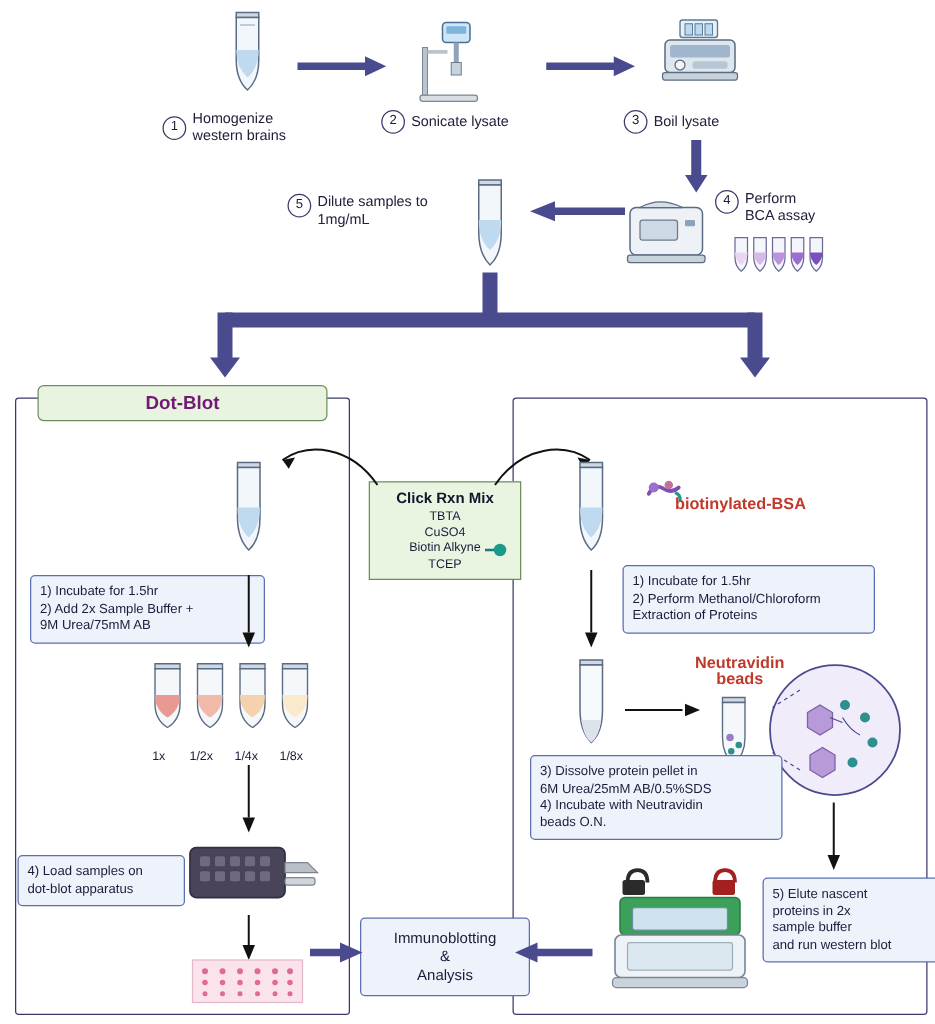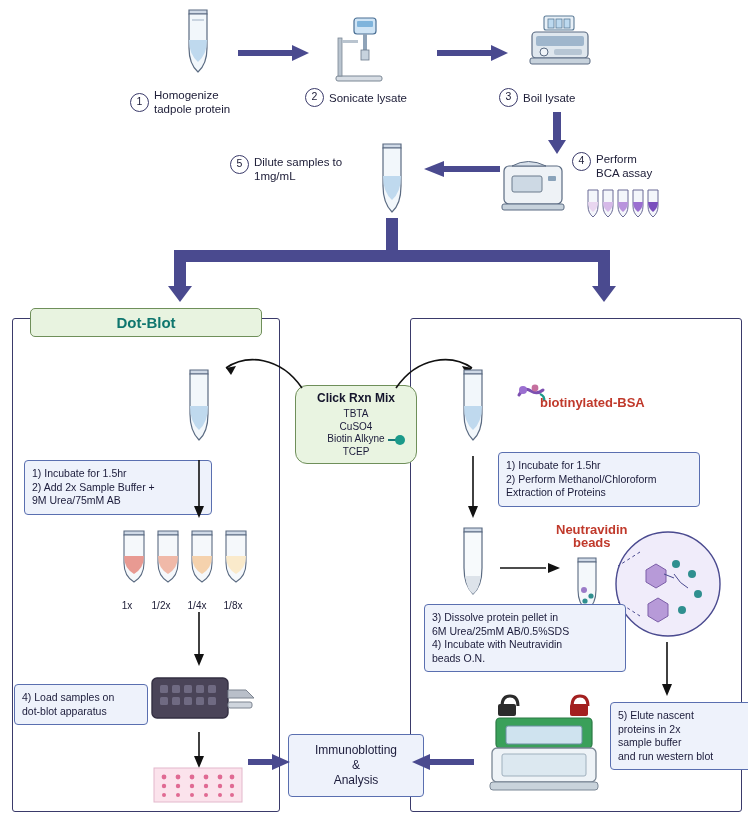--- a/index.html
+++ b/index.html
@@ -20,29 +20,29 @@
     font-size:10.5px;line-height:15px;text-align:center;color:#20203a;
     display:inline-block;
   }
   .step{display:flex;align-items:center;gap:5px;}
   svg{display:block;overflow:visible;}
   .panel{
     border:1.4px solid #3a3a6a;border-radius:3px;background:transparent;
   }
   .panel-title{
     background:#e8f3e0;border:1.4px solid #6f8f5a;border-radius:5px;
-    font-weight:bold;font-size:15px;text-align:center;color:#0f766e;
+    font-weight:bold;font-size:15px;text-align:center;color:#701a75;
     padding:5px 10px;
   }
   .note{
     background:#eef2fb;border:1.2px solid #5a6fb0;border-radius:4px;
     font-size:10.5px;line-height:13.5px;color:#1b1b3a;padding:6px 7px;
   }
   .click-box{
-    background:#e9f4e1;border:1.3px solid #6f8f5a;border-radius:12px;
+    background:#e9f4e1;border:1.3px solid #6f8f5a;border-radius:0;
     text-align:center;padding:5px 6px;
   }
   .click-title{font-size:12px;font-weight:bold;color:#14142b;margin-bottom:3px;}
   .click-item{font-size:10px;line-height:12.5px;color:#1b1b3a;}
   .redlab{color:#c0392b;font-weight:bold;font-size:13px;line-height:12.5px;}
   .dil{font-size:10px;text-align:center;color:#20203a;}
   .imm{
     background:#eef2fb;border:1.2px solid #5a6fb0;border-radius:4px;
     font-size:12px;line-height:15px;text-align:center;color:#1b1b3a;
     padding:8px 6px;font-weight:normal;
@@ -57,21 +57,21 @@
     <svg width="44" height="72" viewBox="0 0 44 72">
       <path d="M13 4 h18 v4 h-18 z" fill="#cfd9e6" stroke="#5b6b82" stroke-width="1.2"></path>
       <path d="M13 8 h18 v34 q0 16 -9 24 q-9 -8 -9 -24 z" fill="#f2f7fb" stroke="#5b6b82" stroke-width="1.2"></path>
       <path d="M13 34 h18 q0 14 -9 22 q-9 -8 -9 -22 z" fill="#bfd9ee" stroke="none"></path>
       <line x1="16" y1="14" x2="28" y2="14" stroke="#9fb0c4" stroke-width="1"></line>
     </svg>
   </div>
   <div class="abs step" style="left:130px;top:88px;">
     <span class="num">1</span>
     <span class="lbl" style="white-space:pre-line">Homogenize
-tadpole protein</span>
+western brains</span>
   </div>
 
   <div class="abs" style="left:238px;top:44px;">
     <svg width="72" height="18" viewBox="0 0 72 18">
       <path d="M0 6 h54 v-5 l17 8 l-17 8 v-5 h-54 z" fill="#4a4a8f"></path>
     </svg>
   </div>
 
   <div class="abs" style="left:330px;top:14px;">
     <svg width="62" height="70" viewBox="0 0 62 70">

